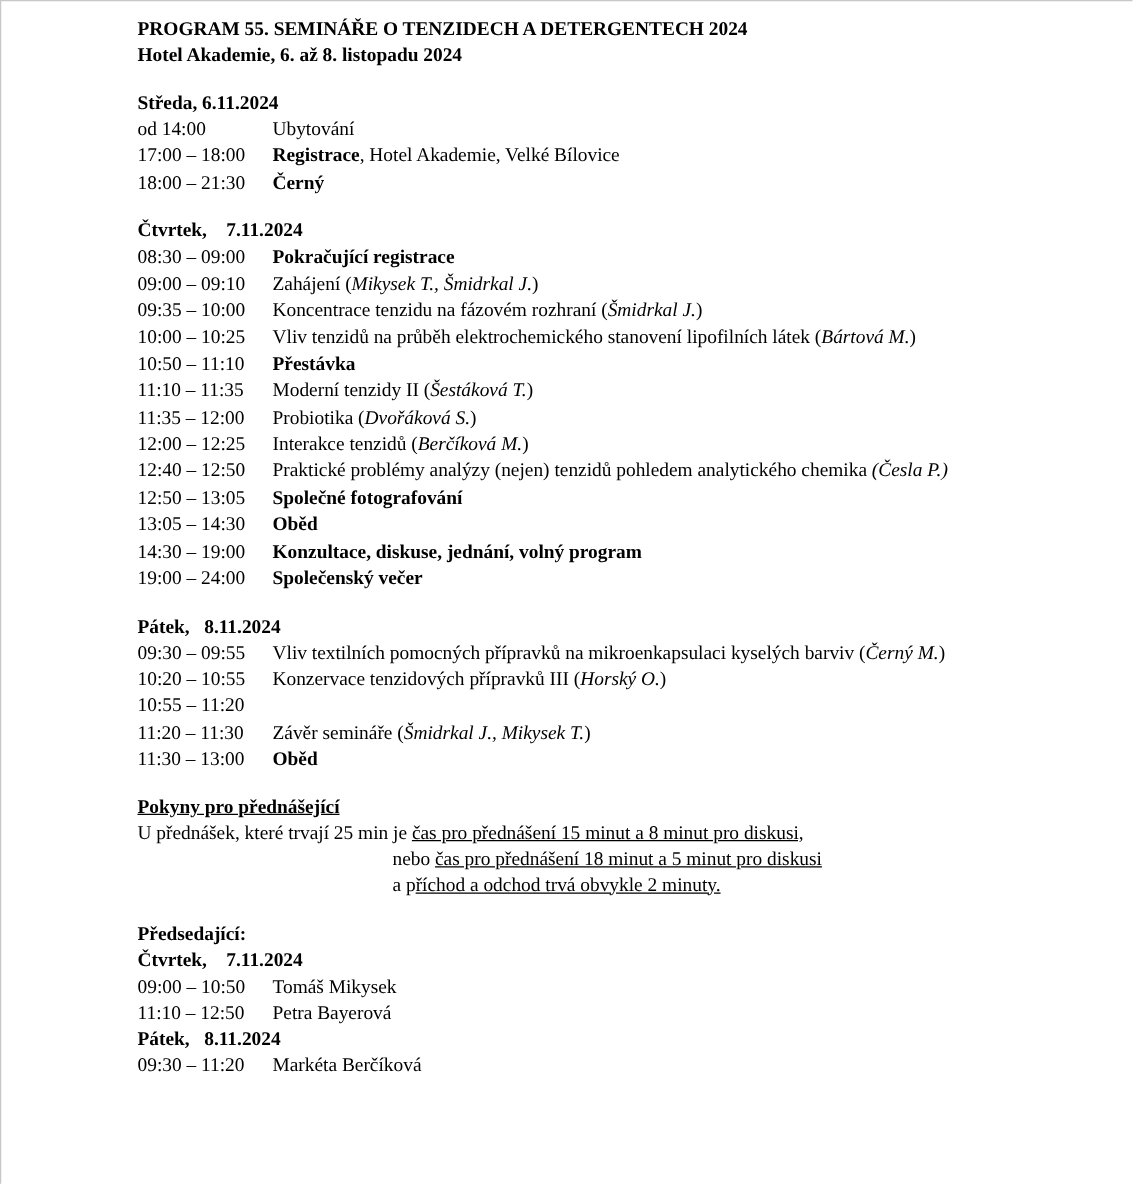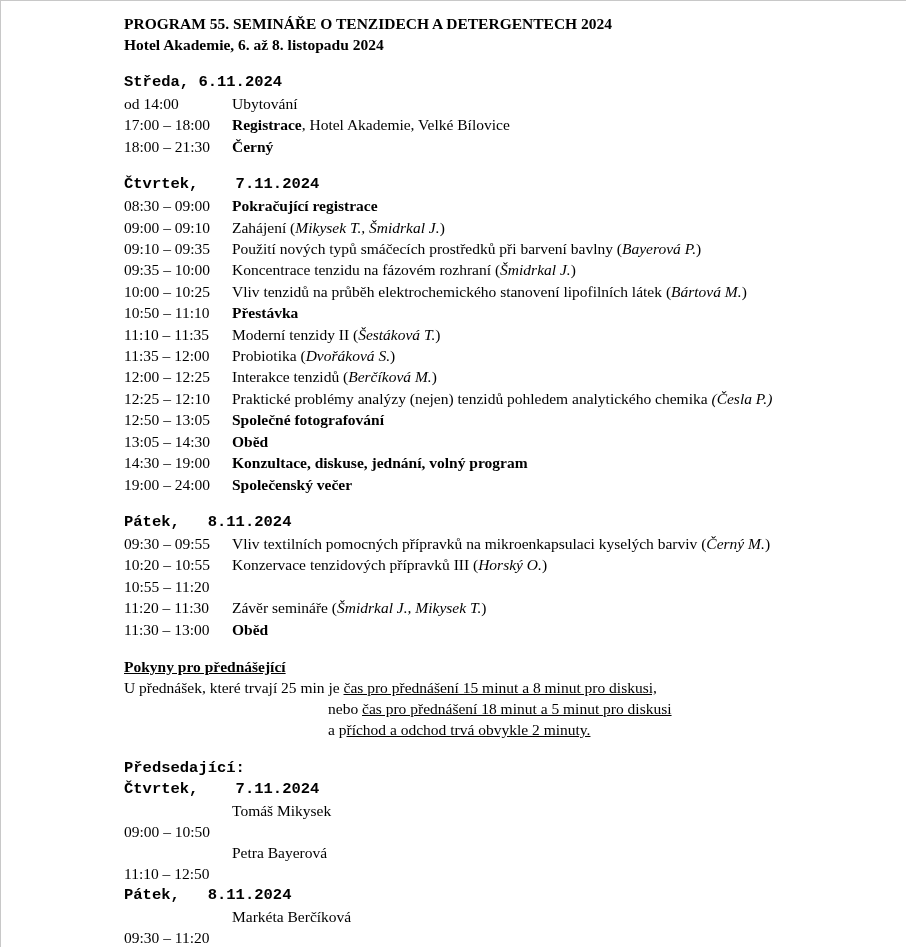--- a/index.html
+++ b/index.html
@@ -14,35 +14,34 @@
       overflow: hidden;
       border-top: 1px solid #c8c8c8;
       border-left: 1px solid #c8c8c8;
       box-sizing: border-box;
       font-family: "Liberation Serif", serif;
       color: #000000;
       font-size: 15.5px;
     }
     .page {
       position: absolute;
-      left: 123px;
+      left: 109px;
       top: 12px;
       width: 780px;
     }
     .title {
       font-weight: bold;
       font-size: 15.5px;
       line-height: 21px;
       margin: 0;
     }
     .day-head {
       font-weight: bold;
       line-height: 21px;
       white-space: pre;
-      font-family: Liberation Mono, monospace;
     }
     .row {
       display: flex;
       line-height: 21.4px;
       white-space: nowrap;
     }
     .row .t {
       width: 108px;
       flex: 0 0 108px;
     }
@@ -64,21 +63,21 @@
       line-height: 21px;
     }
     .pokyny-line {
       line-height: 21px;
       white-space: nowrap;
     }
     .indent {
       padding-left: 204px;
     }
     .u { text-decoration: underline; margin-top: 20px; }
-    .chair .t { width: 108px; flex: 0 0 108px; margin-top: 21px; }
+    .chair .t { width: 108px; flex: 0 0 108px; }
   </style>
 </head>
 <body>
 
 <div class="page">
   <div class="title">PROGRAM 55. SEMINÁŘE O TENZIDECH A DETERGENTECH 2024</div>
   <div class="title">Hotel Akademie, 6. až 8. listopadu 2024</div>
 
   <div class="gap-s"></div>
 
@@ -103,24 +102,20 @@
         <div class="day-head">Čtvrtek,    7.11.2024</div>
         <div class="row">
           <span class="t">08:30 – 09:00</span>
           <span class="d"><span class="bi">Pokračující registrace</span></span>
         </div>
         <div class="row">
           <span class="t">09:00 – 09:10</span>
           <span class="d"><span>Zahájení</span><span> (</span><span class="it">Mikysek T., Šmidrkal J.</span><span>)</span></span>
         </div>
         <div class="row">
-          <span class="t">09:10 – 09:35</span>
-          <span class="d"><span>Použití nových typů smáčecích prostředků při barvení bavlny</span><span> (</span><span class="it">Bayerová P.</span><span>)</span></span>
-        </div>
-        <div class="row">
           <span class="t">09:35 – 10:00</span>
           <span class="d"><span>Koncentrace tenzidu na fázovém rozhraní</span><span> (</span><span class="it">Šmidrkal J.</span><span>)</span></span>
         </div>
         <div class="row">
           <span class="t">10:00 – 10:25</span>
           <span class="d"><span>Vliv tenzidů na průběh elektrochemického stanovení lipofilních látek</span><span> (</span><span class="it">Bártová M.</span><span>)</span></span>
         </div>
         <div class="row">
           <span class="t">10:50 – 11:10</span>
           <span class="d"><span class="bi">Přestávka</span></span>
@@ -131,21 +126,21 @@
         </div>
         <div class="row">
           <span class="t">11:35 – 12:00</span>
           <span class="d"><span>Probiotika</span><span> (</span><span class="it">Dvořáková S.</span><span>)</span></span>
         </div>
         <div class="row">
           <span class="t">12:00 – 12:25</span>
           <span class="d"><span>Interakce tenzidů</span><span> (</span><span class="it">Berčíková M.</span><span>)</span></span>
         </div>
         <div class="row">
-          <span class="t">12:25 – 12:10</span>
+          <span class="t">12:40 – 12:50</span>
           <span class="d"><span>Praktické problémy analýzy (nejen) tenzidů pohledem analytického chemika</span><span class="it"> (</span><span class="it">Česla P.</span><span class="it">)</span></span>
         </div>
         <div class="row">
           <span class="t">12:50 – 13:05</span>
           <span class="d"><span class="bi">Společné fotografování</span></span>
         </div>
         <div class="row">
           <span class="t">13:05 – 14:30</span>
           <span class="d"><span class="bi">Oběd</span></span>
         </div>

